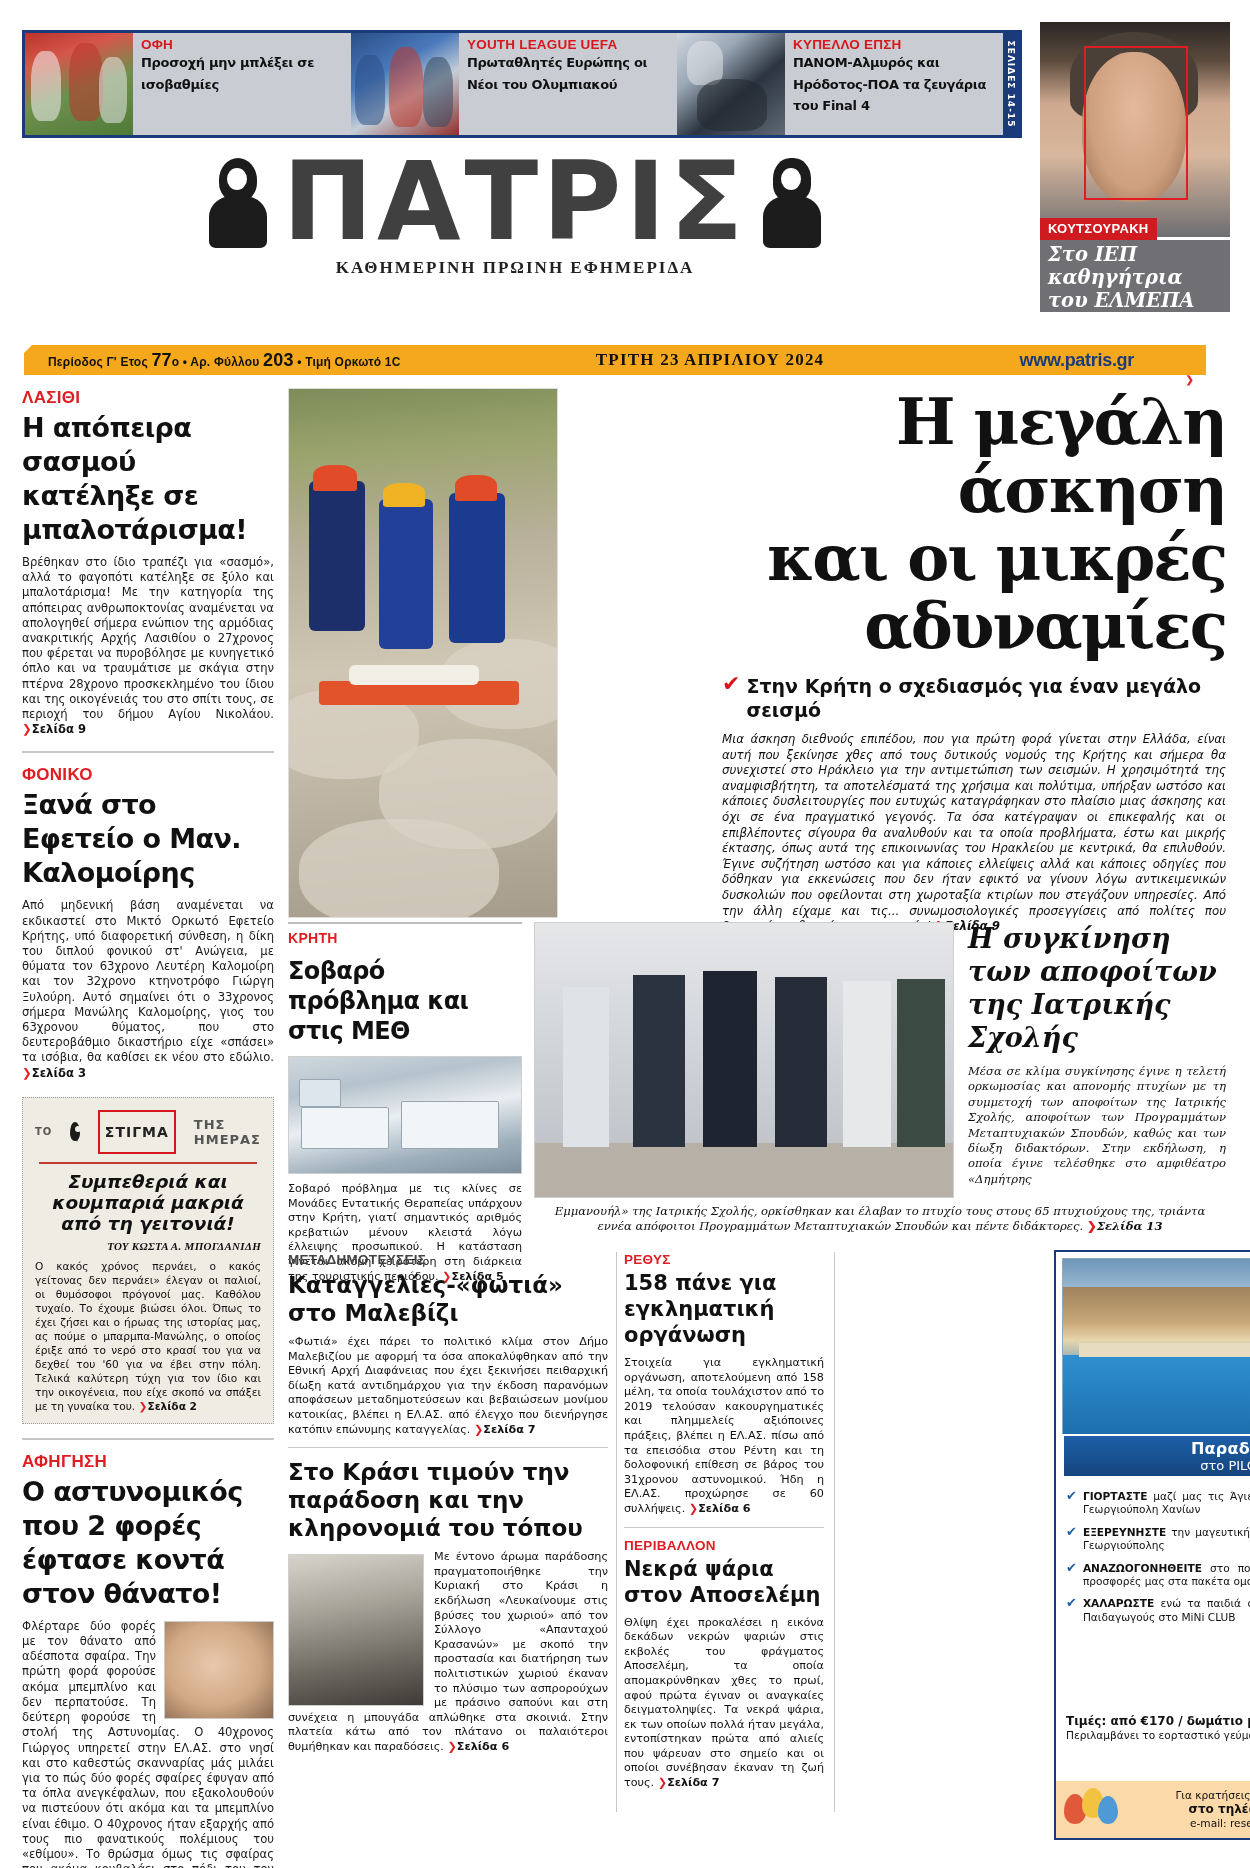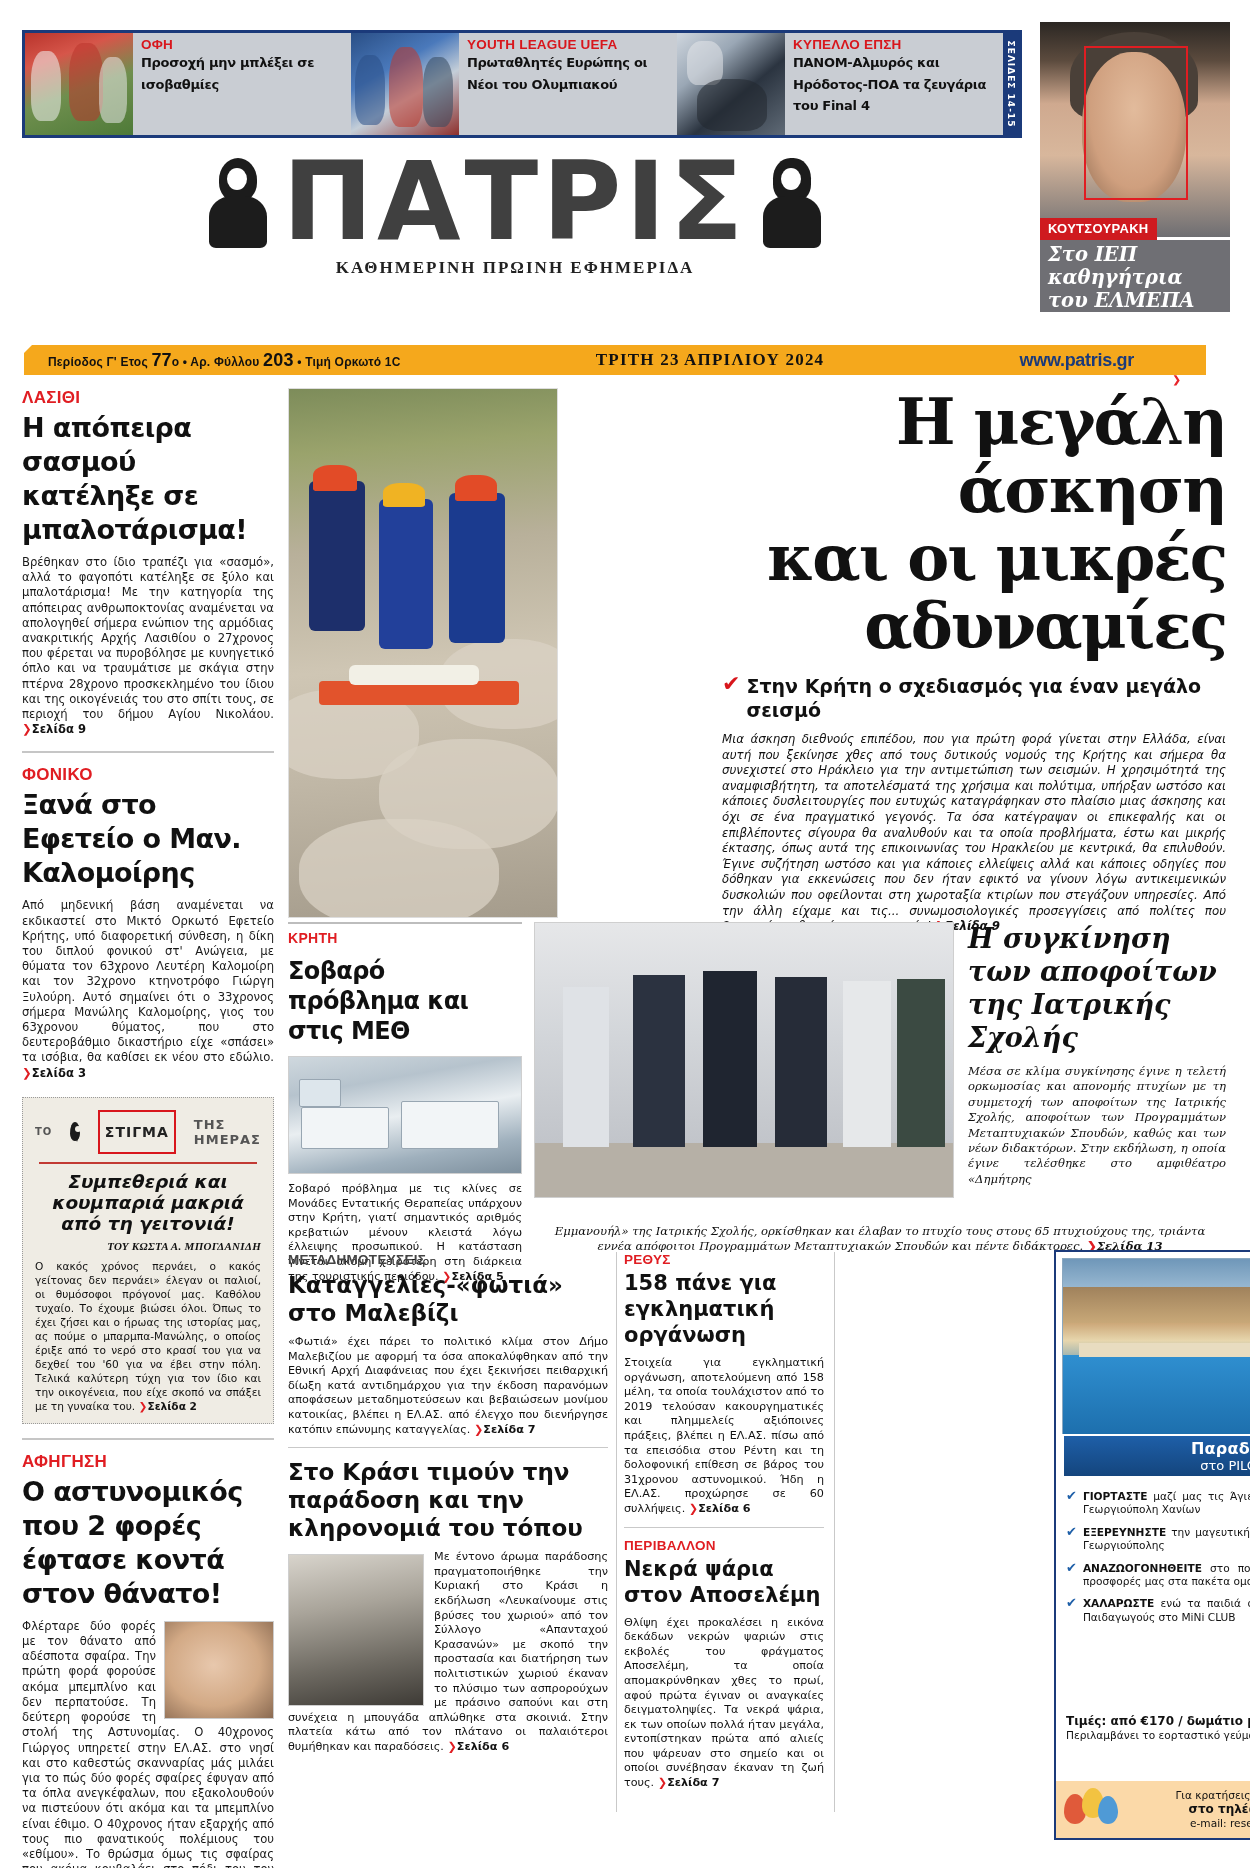--- a/index.html
+++ b/index.html
@@ -31,21 +31,21 @@
     white-space:nowrap;font-size:9px;font-weight:bold;letter-spacing:1px;
   }
   
   .ph1{background:linear-gradient(160deg,#b9342c 0%,#d6564a 25%,#6f8f4e 55%,#4e7a38 100%);}
   .ph2{background:linear-gradient(150deg,#2a4f86 0%,#4a79bb 35%,#c4ced8 60%,#8e2f2c 100%);}
   .ph3{background:linear-gradient(140deg,#cfd6de 0%,#9aa7b5 30%,#2b3440 60%,#5f6a76 100%);}
   .ph-fig{position:absolute;border-radius:40% 40% 30% 30%;opacity:.55;}
 
   
   .promo{
-    position:absolute;left:1040px;top:22px;width:190px;height:364px;overflow:hidden;
+    position:absolute;left:1040px;top:22px;width:190px;height:364px;overflow:hidden;padding-left:13px;
   }
   .promo-img{
     position:absolute;left:0;top:0;width:190px;height:215px;
     background:linear-gradient(180deg,#2b2723 0%,#5c4b3e 18%,#cfa98f 38%,#d8b79c 62%,#6e6e72 100%);
   }
   .promo-face{position:absolute;left:42px;top:30px;width:104px;height:150px;
     background:radial-gradient(ellipse at 50% 38%,#e2bb9c 0%,#cf9f7e 60%,#8d6a51 100%);
     border-radius:48% 48% 44% 44%;}
   .promo-hair{position:absolute;left:30px;top:10px;width:128px;height:88px;
     background:#4a4038;border-radius:50% 50% 22% 22%;}
@@ -405,24 +405,24 @@
       <div style="position:absolute;left:28px;top:64px;width:46px;height:160px;background:#dfe2e6;"></div>
       <div style="position:absolute;left:98px;top:52px;width:52px;height:172px;background:#2b3240;"></div>
       <div style="position:absolute;left:168px;top:48px;width:54px;height:176px;background:#1f2530;"></div>
       <div style="position:absolute;left:240px;top:54px;width:52px;height:170px;background:#262c38;"></div>
       <div style="position:absolute;left:308px;top:58px;width:48px;height:166px;background:#e6e8ea;"></div>
       <div style="position:absolute;left:362px;top:56px;width:48px;height:168px;background:#3b4a42;"></div>
     </div>
 
     <div class="b-right">
       <div class="it-head">Η συγκίνηση των αποφοίτων της Ιατρικής Σχολής</div>
-      <div class="capt-it" style="margin-top:10px;">Μέσα σε κλίμα συγκίνησης έγινε η τελετή ορκωμοσίας και απονομής πτυχίων με τη συμμετοχή των αποφοίτων της Ιατρικής Σχολής, αποφοίτων των Προγραμμάτων Μεταπτυχιακών Σπουδών, καθώς και των νέων διδακτόρων. Στην εκδήλωση, η οποία έγινε τελέσθηκε στο αμφιθέατρο «Δημήτρης</div>
-    </div>
-
-    <div style="position:absolute;left:250px;top:282px;width:684px;margin-top:20px;">
+      <div class="capt-it" style="margin-top:10px;">Μέσα σε κλίμα συγκίνησης έγινε η τελετή ορκωμοσίας και απονομής πτυχίων με τη συμμετοχή των αποφοίτων της Ιατρικής Σχολής, αποφοίτων των Προγραμμάτων Μεταπτυχιακών Σπουδών, καθώς και των δίωξη διδακτόρων. Στην εκδήλωση, η οποία έγινε τελέσθηκε στο αμφιθέατρο «Δημήτρης</div>
+    </div>
+
+    <div style="position:absolute;left:250px;top:282px;width:684px;">
       <div class="capt-it" style="text-align:center;"><span>Εμμανουήλ» της Ιατρικής Σχολής, ορκίσθηκαν και έλαβαν το πτυχίο τους στους 65 πτυχιούχους της, τριάντα εννέα απόφοιτοι Προγραμμάτων Μεταπτυχιακών Σπουδών και πέντε διδάκτορες.</span> <span class="pg"><i>❯</i><span>Σελίδα 13</span></span></div>
     </div>
   </div>
 
   <div class="row3">
     <div class="divider-v" style="left:328px;"></div>
     <div class="divider-v" style="left:546px;"></div>
 
     <div class="r3-c1">
       <div>

